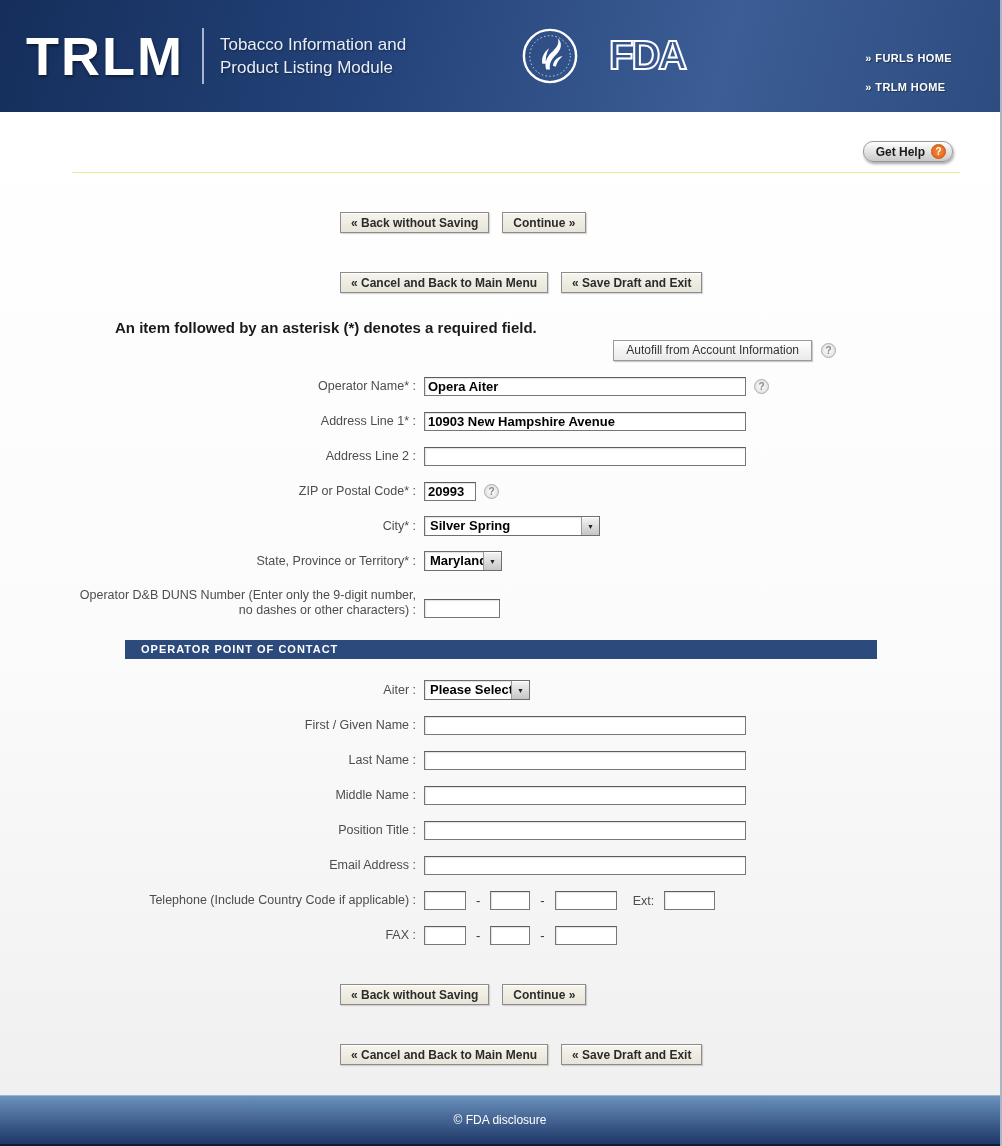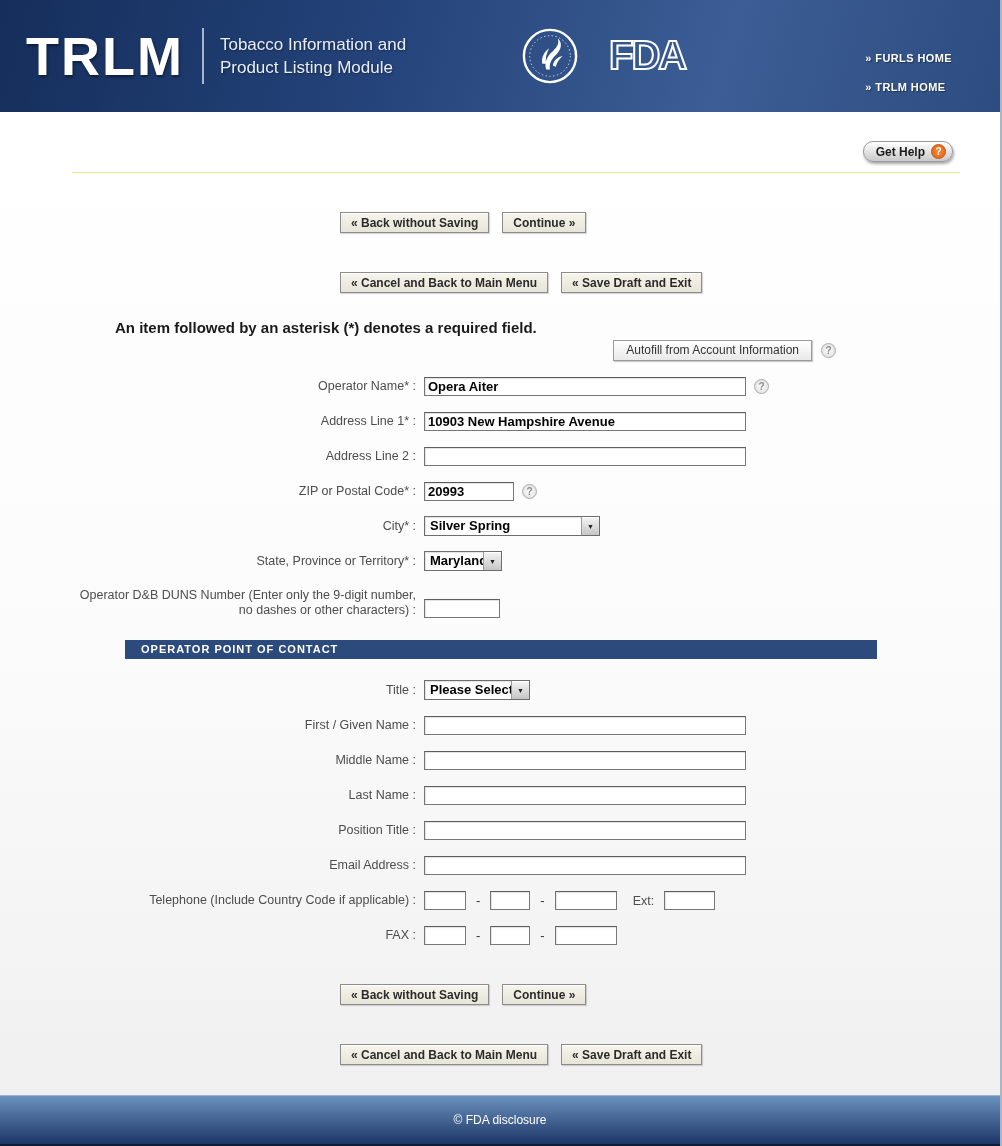--- a/index.html
+++ b/index.html
@@ -70,21 +70,21 @@
 
   
   .form { margin-top:14px; }
   .row { display:flex; align-items:flex-end; margin-bottom:15px; min-height:20px;margin-left:12px; }
   .lbl { width:412px; flex:0 0 412px; text-align:right; padding-right:8px; font-size:12.5px;
     color:#4d4d4d; line-height:19px; }
   .fld { display:flex; align-items:center; gap:8px; }
   input.txt { height:19px; border:1px solid #777; border-top-color:#5d5d5d; background:#fff;
     font-family:"Liberation Sans",sans-serif; font-size:13px; font-weight:bold; color:#000;
     padding:0 3px; box-shadow:inset 1px 1px 1px rgba(0,0,0,.12); }
-  .w-main { width:322px; } .w-zip { width:90px; } .w-duns { width:76px; }
+  .w-main { width:322px; } .w-zip { width:52px; } .w-duns { width:76px; }
   .w-tel1 { width:42px; } .w-tel2 { width:40px; } .w-tel3 { width:62px; } .w-ext { width:51px; }
   .sel { display:inline-flex; align-items:stretch; height:20px; background:#fff;
     border:1px solid #6e6e6e; box-shadow:inset 1px 1px 1px rgba(0,0,0,.12); cursor:pointer; }
   .sel-val { font-size:13px; font-weight:bold; color:#000; padding:1px 5px 0 5px; flex:1;
     white-space:nowrap; overflow:hidden; }
   .sel-btn { width:18px; flex:0 0 18px; background:linear-gradient(#f5f5f5,#c6c6c6);
     border-left:1px solid #9a9a9a; display:flex; align-items:center; justify-content:center;
     font-size:7px; color:#222; box-shadow:inset 0 1px 0 #fff; }
   .w-city { width:176px; } .w-state { width:78px; } .w-title { width:106px; }
   .dash { font-size:13px; color:#333; margin:0 2px; }
@@ -220,45 +220,45 @@
           <span>no dashes or other characters) :</span>
         </span>
         <span class="fld">
           <input class="txt w-duns" type="text" style="">
         </span>
       </div>
 
       <div class="poc-bar">OPERATOR POINT OF CONTACT</div>
 
       <div class="row">
-        <span class="lbl">Title :</span>
+        <span class="lbl">Aiter :</span>
         <span class="fld">
           <span class="sel w-title">
             <span class="sel-val">Please Select</span>
             <span class="sel-btn">▼</span>
           </span>
         </span>
       </div>
 
       <div class="row">
         <span class="lbl">First / Given Name :</span>
         <span class="fld">
             <input class="txt w-main" type="text" style="">
           </span>
       </div>
 
       <div class="row">
+        <span class="lbl">Last Name :</span>
+        <span class="fld">
+            <input class="txt w-main" type="text" style="">
+          </span>
+      </div>
+
+      <div class="row">
         <span class="lbl">Middle Name :</span>
-        <span class="fld">
-            <input class="txt w-main" type="text" style="">
-          </span>
-      </div>
-
-      <div class="row">
-        <span class="lbl">Last Name :</span>
         <span class="fld">
             <input class="txt w-main" type="text" style="">
           </span>
       </div>
 
       <div class="row">
         <span class="lbl">Position Title :</span>
         <span class="fld">
             <input class="txt w-main" type="text" style="">
           </span>

